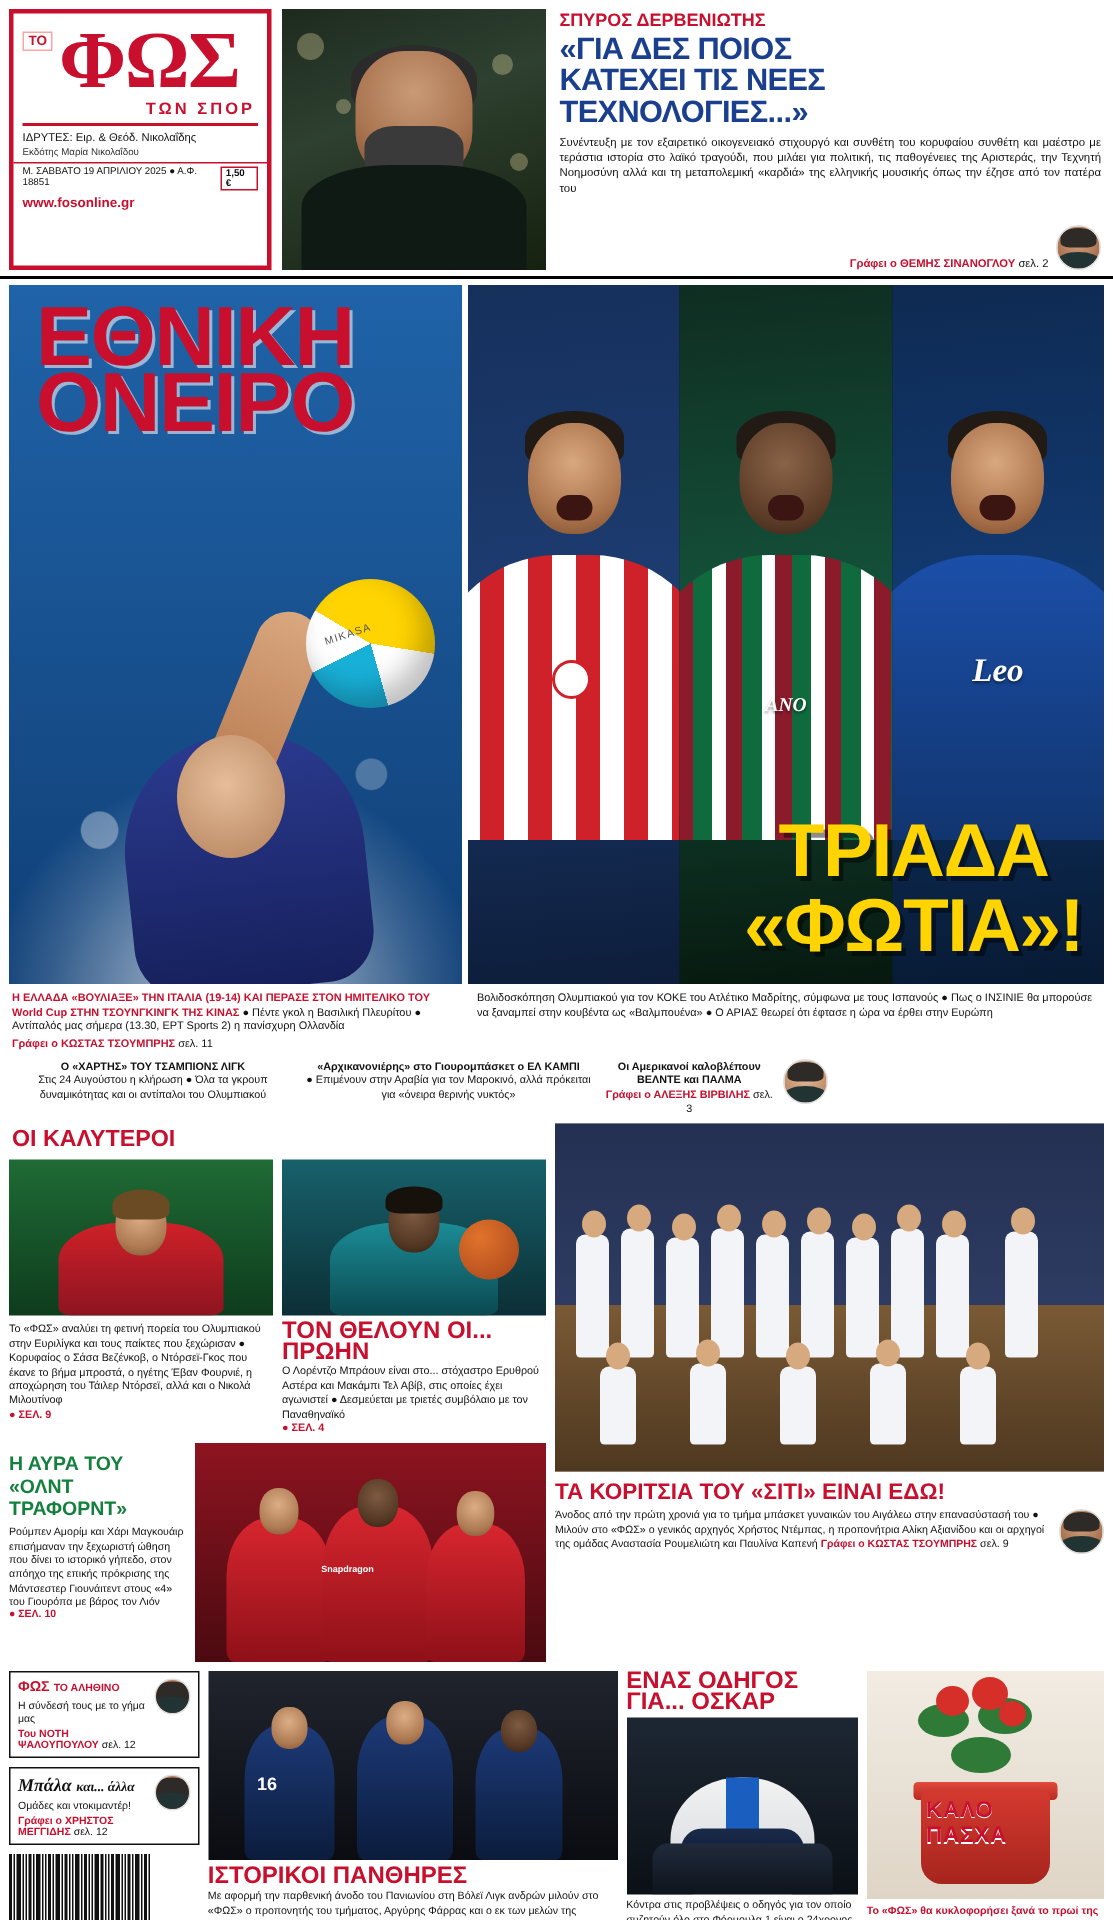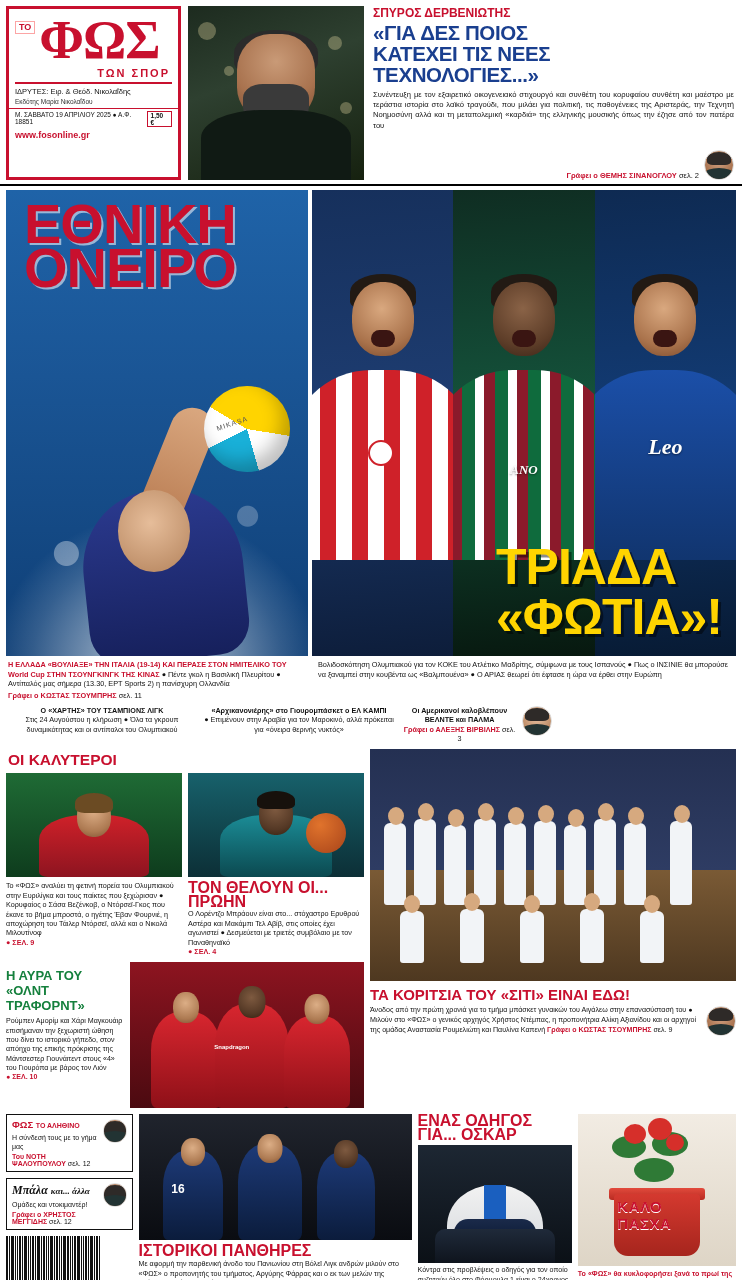--- a/index.html
+++ b/index.html
@@ -183,21 +183,21 @@
     position:absolute; width:26px; height:26px; border-radius:50%;
     background:#fff; border:2px solid #cf2129; left:56px; bottom:190px;
   }
   .kit-text {
     position:absolute; left:50%; transform:translateX(-50%); bottom:196px;
     font-family:"Liberation Serif", serif; font-style:italic; color:#fff;
     font-size:22px; font-weight:bold; text-shadow:0 1px 2px rgba(0,0,0,.5);
   }
   .kit-text.small { font-size:13px; bottom:178px; }
   .hr-head {
-    position:absolute; right:14px; bottom:14px; text-align:left;
+    position:absolute; right:14px; bottom:14px; text-align:center;
     color:#ffd400; font-weight:bold; font-size:50px; line-height:50px;
     text-shadow: 3px 3px 0 rgba(0,0,0,.45); letter-spacing:-1px;
   }
   .hr-head .l2 { display:block; }
 
   
   .cap-row { display:flex; gap:10px; padding:4px 8px 0 8px; }
   .cap-left { width:300px; }
   .cap-right { flex:1; }
   .cap-text { font-size:7.3px; line-height:9.6px; color:#111; }

